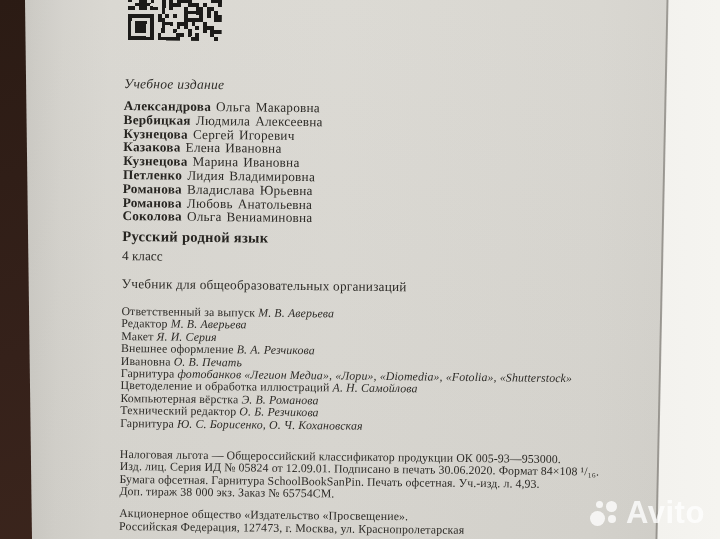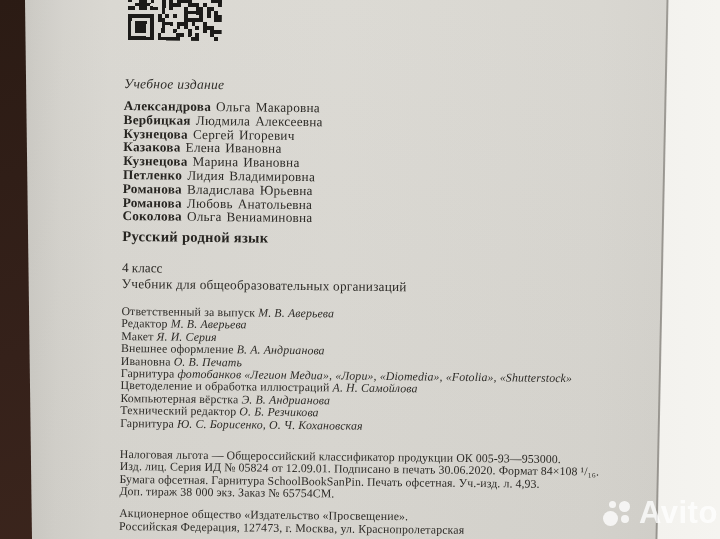--- a/index.html
+++ b/index.html
@@ -45,32 +45,32 @@
 
   .qr-wrap { position: absolute; left: 6px; top: -54px; width: 94px; height: 94px; }
   .qr-wrap svg { display: block; width: 94px; height: 94px; }
 
   .section-label { top: 76px; font-style: italic; font-size: 13.5px; letter-spacing: 0.3px; }
 
   .authors { top: 99px; font-size: 13.2px; line-height: 13.8px; letter-spacing: 0.25px; word-spacing: 1.5px; }
   .authors .surname { font-weight: bold; color: #262420; }
 
   .book-title { top: 228px; font-weight: bold; font-size: 14.5px; letter-spacing: 0.3px; color: #262420; }
-  .grade { top: 260px; font-size: 13.2px; }
+  .grade { top: 248px; font-size: 13.2px; }
   .subtitle { top: 276px; font-size: 13.2px; letter-spacing: 0.25px; }
 
   .credits { top: 305px; font-size: 11.8px; line-height: 12.4px; letter-spacing: 0.15px; }
   .credits .names { font-style: italic; }
 
   .imprint { top: 448px; font-size: 11.8px; line-height: 12.4px; letter-spacing: 0.1px; }
   .publisher { top: 507px; font-size: 11.8px; line-height: 12.8px; letter-spacing: 0.15px; }
 
   
   .watermark {
-    position: absolute; left: 603px; top: 494px; height: 36px;
+    position: absolute; left: 590px; top: 494px; height: 36px;
     display: flex; align-items: center; gap: 6px;
     color: #ffffff; opacity: 0.78;
   }
   .avito-circles { position: relative; width: 30px; height: 29px; }
   .avito-circles i { position: absolute; display: block; border-radius: 50%; background: #fff; }
   .avito-circles .c1 { width: 15px; height: 15px; left: 0; top: 13px; }   
   .avito-circles .c2 { width: 11px; height: 11px; left: 16px; top: 3px; } 
   .avito-circles .c3 { width: 7px;  height: 7px;  left: 6px;  top: 3px; } 
   .avito-circles .c4 { width: 8px;  height: 8px;  left: 18px; top: 17px;} 
   .avito-text {
@@ -341,29 +341,29 @@
     <div class="blk subtitle">Учебник для общеобразовательных организаций</div>
 
     <div class="blk credits">
 
         <div><span>Ответственный за выпуск</span> <span class="names">М. В. Аверьева</span></div>
 
         <div><span>Редактор</span> <span class="names">М. В. Аверьева</span></div>
 
         <div><span>Макет</span> <span class="names">Я. И. Серия</span></div>
 
-        <div><span>Внешнее оформление</span> <span class="names">В. А. Андрианова</span></div>
+        <div><span>Внешнее оформление</span> <span class="names">В. А. Резчикова</span></div>
 
         <div><span>Ивановна</span> <span class="names">О. В. Печать</span></div>
 
         <div><span>Гарнитура</span> <span class="names">фотобанков «Легион Медиа», «Лори», «Diomedia», «Fotolia», «Shutterstock»</span></div>
 
         <div><span>Цветоделение и обработка иллюстраций</span> <span class="names">А. Н. Самойлова</span></div>
 
-        <div><span>Компьютерная вёрстка</span> <span class="names">Э. В. Андрианова</span></div>
+        <div><span>Компьютерная вёрстка</span> <span class="names">Э. В. Романова</span></div>
 
         <div><span>Технический редактор</span> <span class="names">О. Б. Резчикова</span></div>
 
         <div><span>Гарнитура</span> <span class="names">Ю. С. Борисенко, О. Ч. Кохановская</span></div>
       </div>
 
     <div class="blk imprint">
 
         <div>Налоговая льгота — Общероссийский классификатор продукции ОК 005-93—953000.</div>
 

